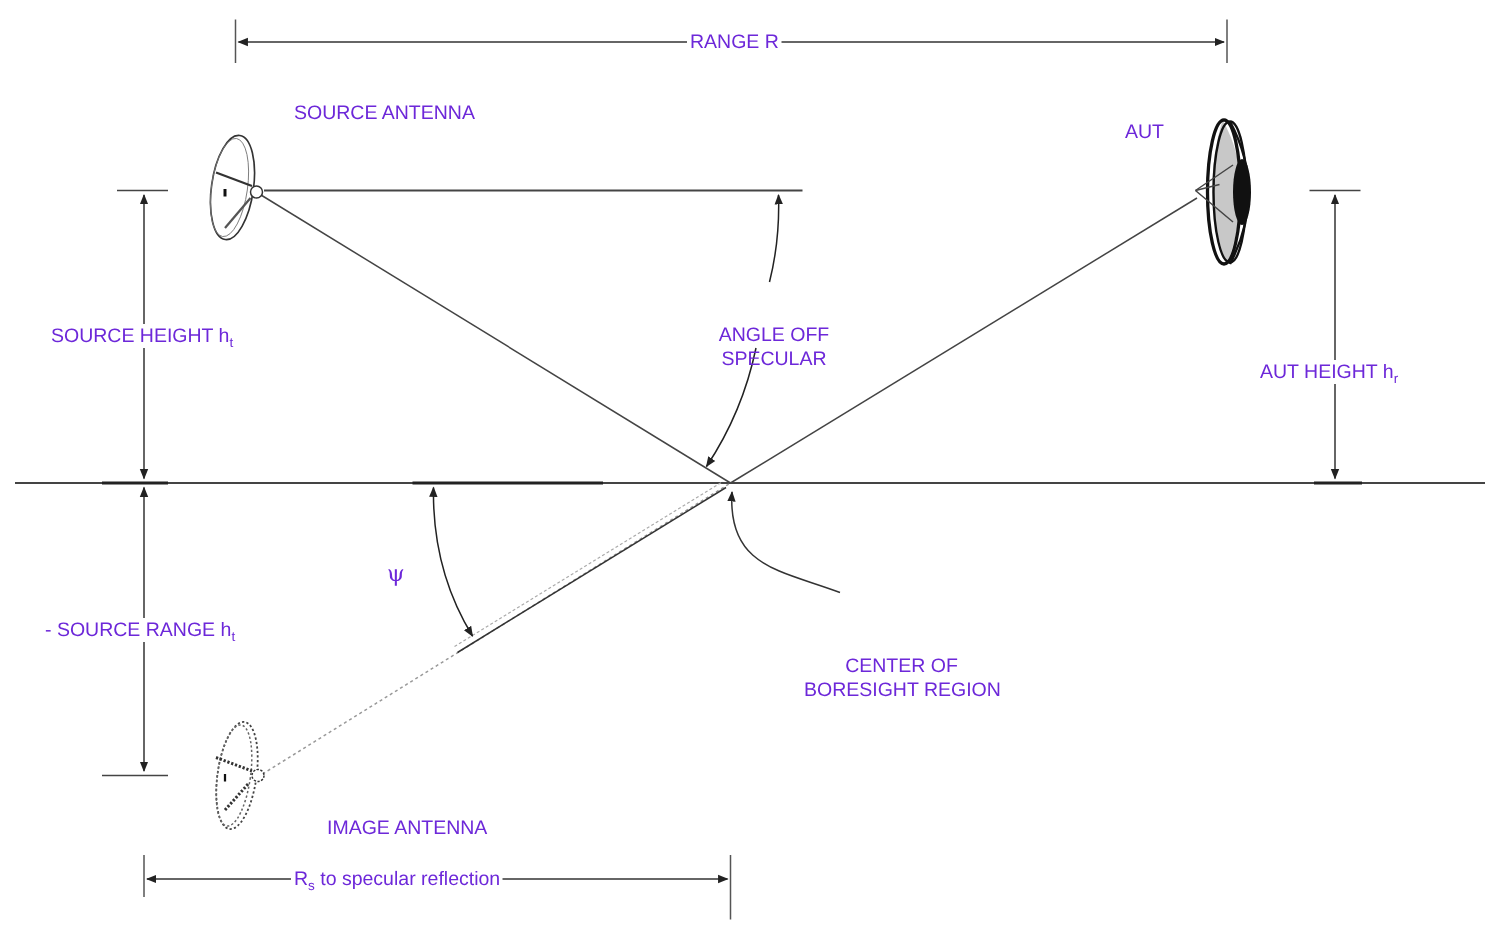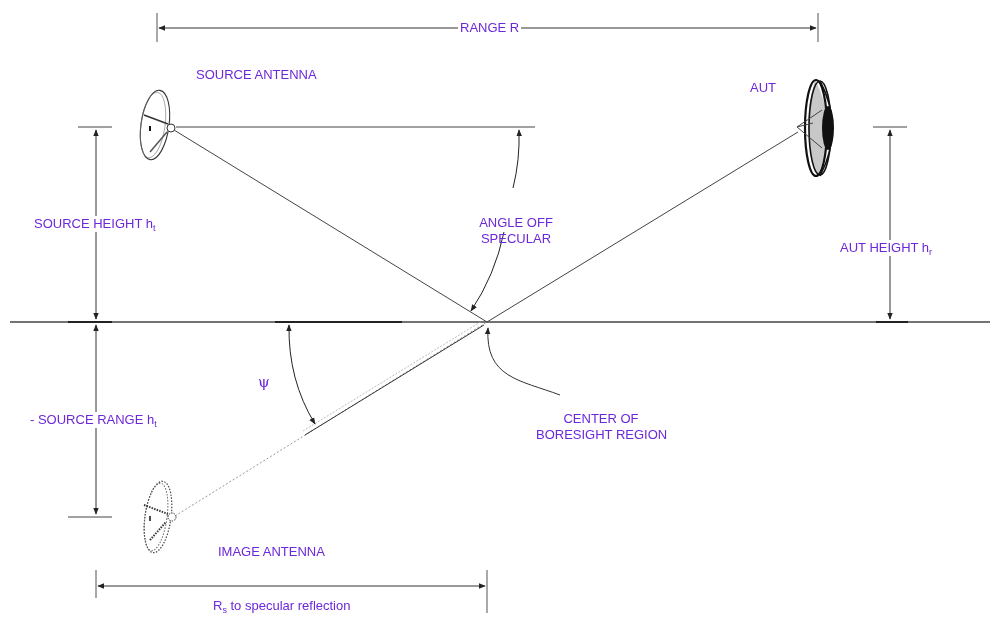--- a/index.html
+++ b/index.html
@@ -118,22 +118,22 @@
   <div>ANGLE OFF</div>
   <div>SPECULAR</div>
 </div>
 
 <div class="lbl psi" style="left:258px; top:374px;">ψ</div>
 
 <div class="lbl bg" style="left:28px; top:412px;">
   <span>- SOURCE RANGE h</span><sub>t</sub>
 </div>
 
-<div class="lbl center" style="left:536px; top:391px; width:130px;">
+<div class="lbl center" style="left:536px; top:416px; width:130px;">
   <div>CENTER OF</div>
   <div>BORESIGHT REGION</div>
 </div>
 
 <div class="lbl" style="left:218px; top:544px;text-align:right;">IMAGE ANTENNA</div>
 
-<div class="lbl bg" style="left:211px; top:578px;margin-top:20px;">
+<div class="lbl bg" style="left:194px; top:578px;">
   <span>R</span><sub>s</sub><span> to specular reflection</span>
 </div>
 
 </body></html>

